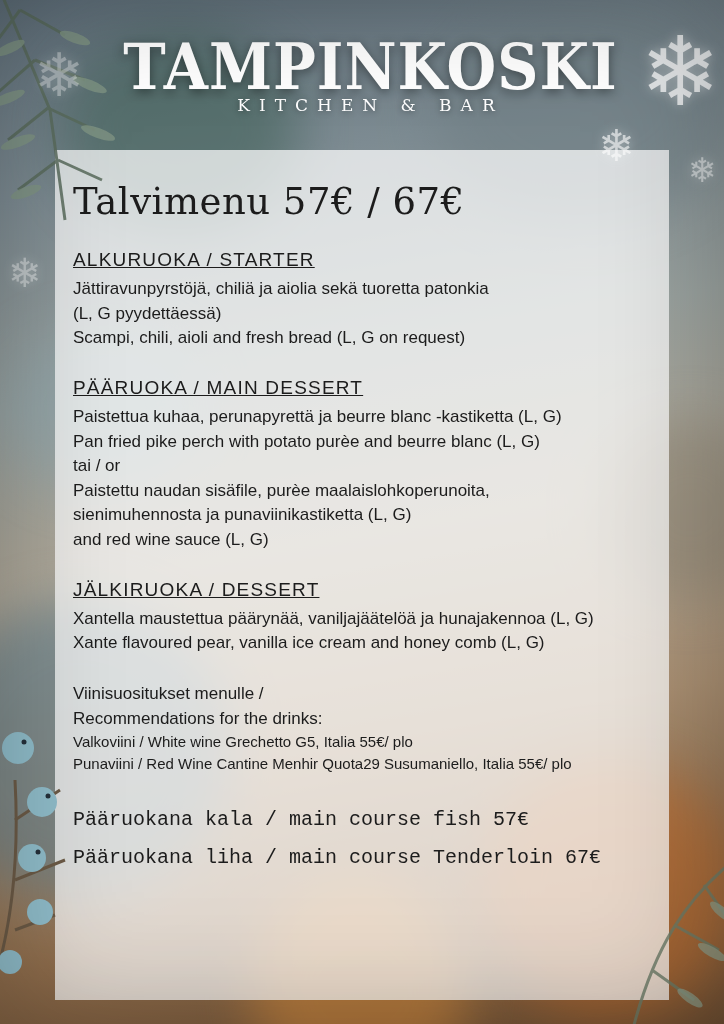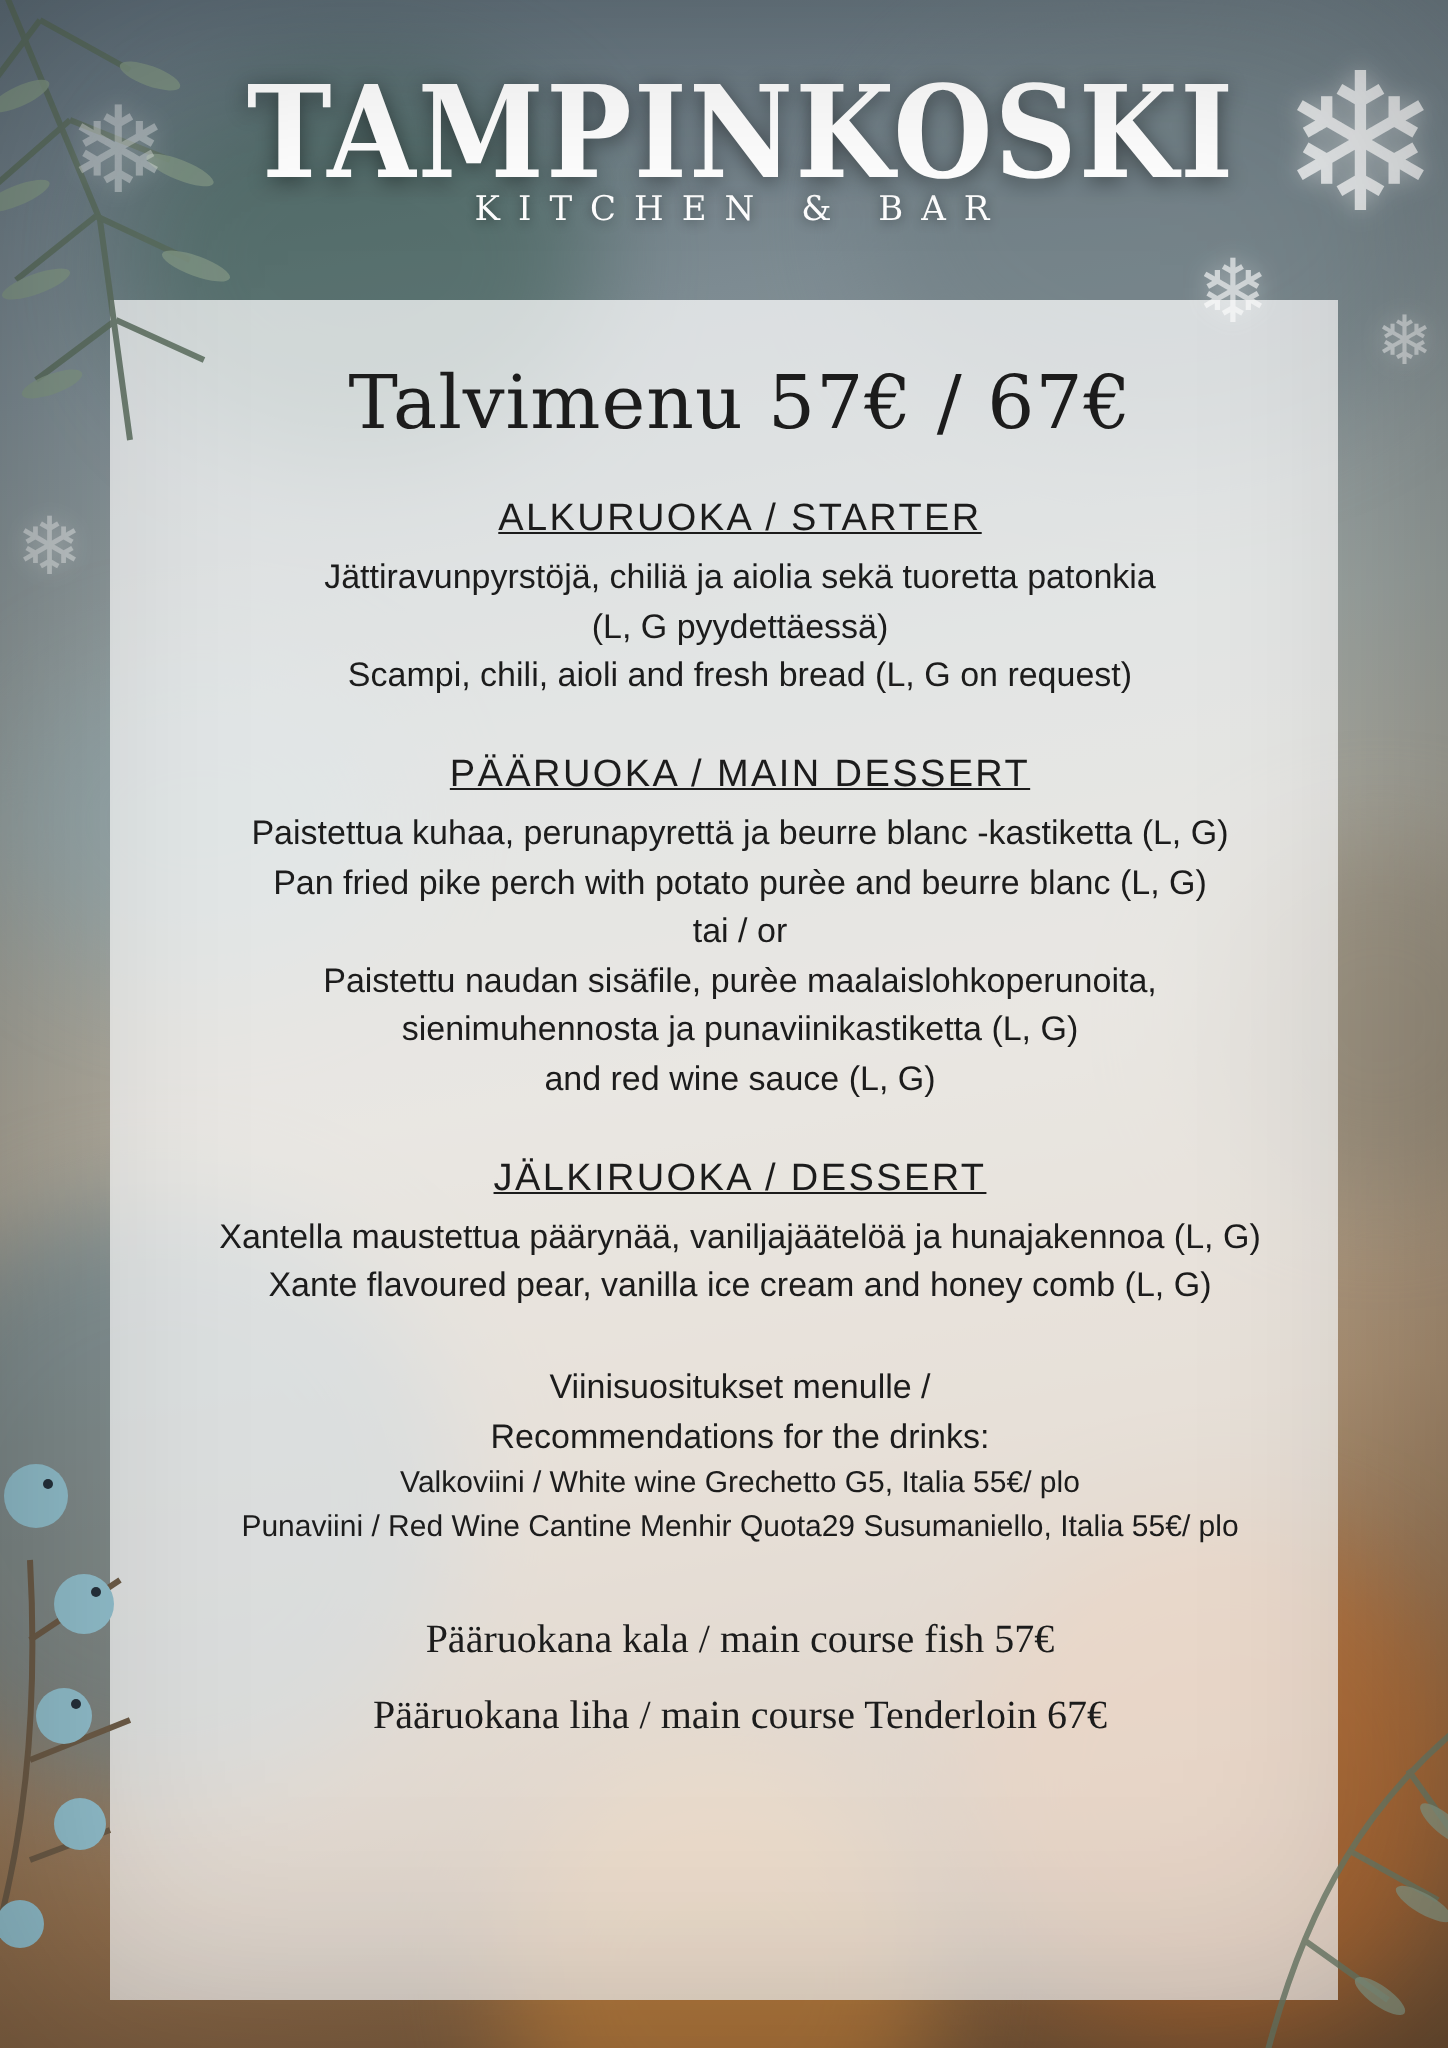--- a/index.html
+++ b/index.html
@@ -63,21 +63,21 @@
   
   .card {
     position: absolute;
     left: 55px;
     top: 150px;
     width: 614px;
     height: 850px;
     background: rgba(255,255,255,.72);
     z-index: 5;
     padding: 22px 2px 0 18px;
-    text-align: center;
+    text-align: left;
     color: #1c1c1c;
   }
   .menu-title {
     font-family: "DejaVu Serif", serif;
     font-size: 37px;
     font-weight: 400;
     margin-top: 8px;
     margin-bottom: 26px;
     letter-spacing: .5px;
   }
@@ -89,21 +89,21 @@
     margin-bottom: 6px;
     text-decoration: underline;
   }
   .line {
     font-family: "Liberation Sans", sans-serif;
     font-size: 17px;
     line-height: 1.45;
   }
   .line.small { font-size: 15px; }
   .price-line {
-    font-family: Liberation Serif, serif;
+    font-family: Liberation Mono, monospace;
     font-size: 20px;
     line-height: 1.9;
   }
 
   
   .flake {
     position: absolute;
     color: rgba(255,255,255,.85);
     z-index: 7;
     pointer-events: none;

